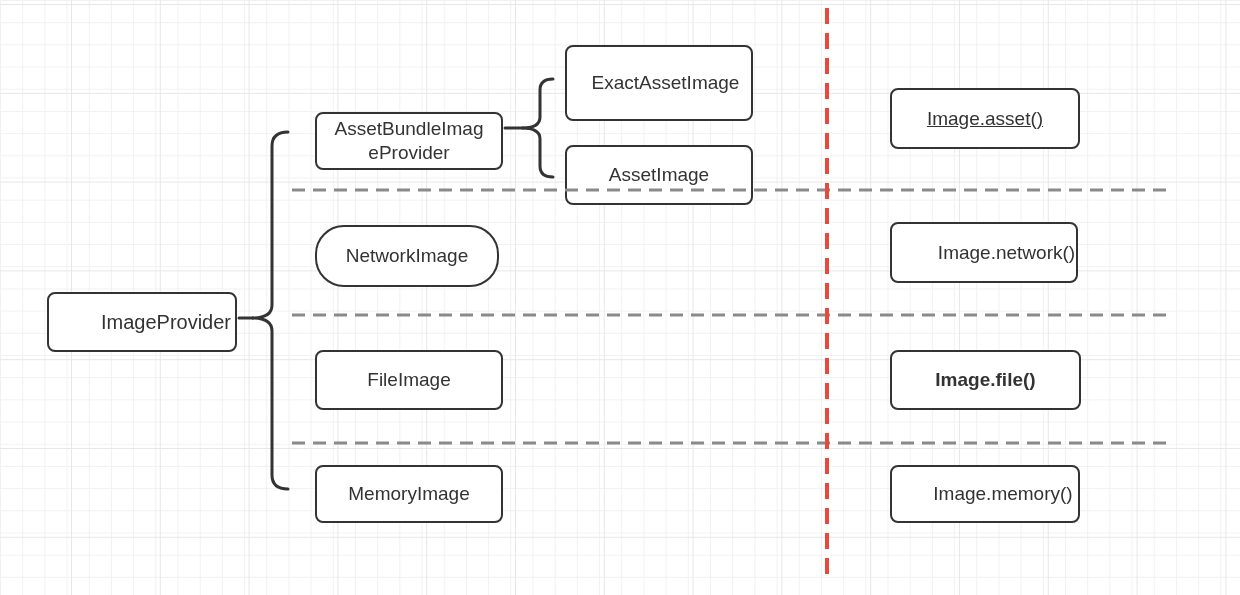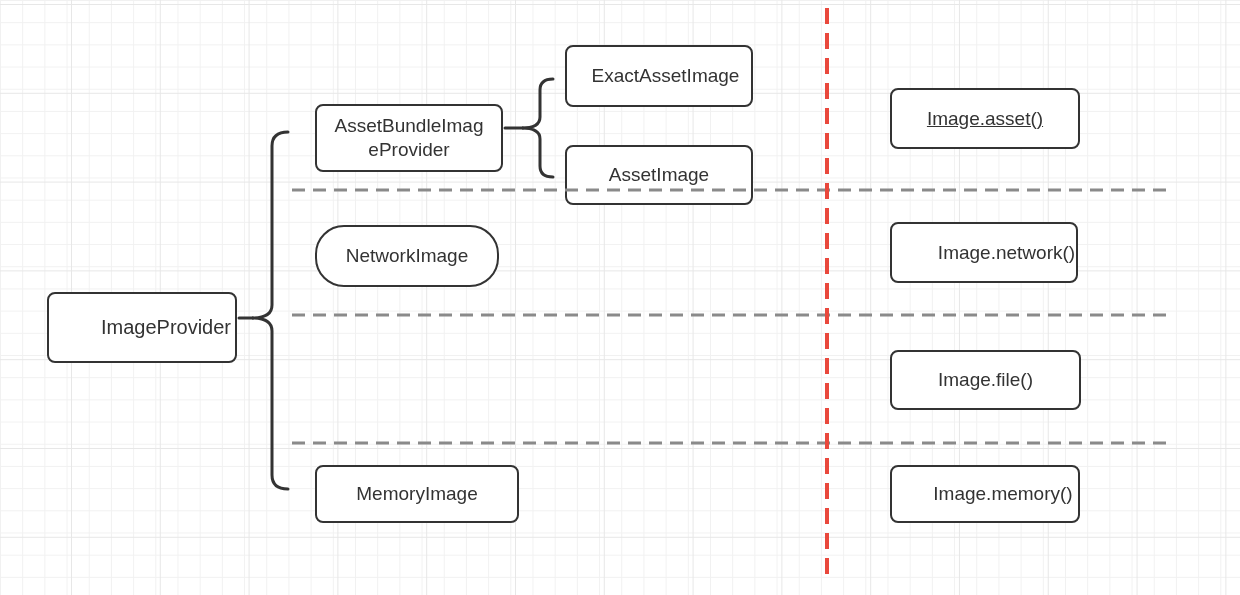--- a/index.html
+++ b/index.html
@@ -44,30 +44,30 @@
     color: #333333;
     font-size: 19px;
     line-height: 1.25;
     z-index: 2;
   }
   .node .lbl { display: inline-block; }
   .node.wrap-narrow .lbl {
     max-width: 154px;
     word-break: break-all;
   }
-  #n-image-provider   { left: 47px;  top: 292px; width: 190px; height: 71px; font-size: 20px; padding-left: 48px; }
-  #n-asset-bundle     { left: 315px; top: 104px;  width: 188px; height: 68px; }
-  #n-exact-asset      { left: 565px; top: 45px;  width: 188px; height: 62px; padding-left: 13px; }
+  #n-image-provider   { left: 47px;  top: 292px; width: 190px; height: 60px; font-size: 20px; padding-left: 48px; }
+  #n-asset-bundle     { left: 315px; top: 112px;  width: 188px; height: 58px; }
+  #n-exact-asset      { left: 565px; top: 45px;  width: 188px; height: 76px; padding-left: 13px; }
   #n-asset-image      { left: 565px; top: 145px; width: 188px; height: 60px; text-align: center; }
   #n-network-image    { left: 315px; top: 225px; width: 184px; height: 62px; border-radius: 29px; }
   #n-file-image       { left: 315px; top: 350px; width: 188px; height: 60px; }
-  #n-memory-image     { left: 315px; top: 465px; width: 204px; height: 58px; }
+  #n-memory-image     { left: 315px; top: 465px; width: 188px; height: 58px; }
   #n-image-asset      { left: 890px; top: 88px;  width: 190px; height: 61px; text-decoration: underline; }
   #n-image-network    { left: 890px; top: 222px; width: 188px; height: 61px; padding-left: 45px; }
-  #n-image-file       { left: 890px; top: 350px; width: 191px; height: 60px; }
+  #n-image-file       { left: 890px; top: 350px; width: 191px; height: 60px; font-weight: bold; }
   #n-image-memory     { left: 890px; top: 465px; width: 190px; height: 58px; padding-left: 36px; }
 
   .overlay-svg {
     position: absolute;
     left: 0; top: 0;
     width: 1240px;
     height: 595px;
     z-index: 3;
     pointer-events: none;
   }
@@ -84,20 +84,23 @@
     <span class="lbl">AssetBundleImageProvider</span>
   </div>
   <div class="node" id="n-exact-asset">
     <span class="lbl">ExactAssetImage</span>
   </div>
   <div class="node" id="n-asset-image">
     <span class="lbl">AssetImage</span>
   </div>
   <div class="node" id="n-network-image">
     <span class="lbl">NetworkImage</span>
+  </div>
+  <div class="node" id="n-file-image">
+    <span class="lbl">FileImage</span>
   </div>
   <div class="node" id="n-memory-image">
     <span class="lbl">MemoryImage</span>
   </div>
 
   <div class="node" id="n-image-asset">
     <span class="lbl">Image.asset()</span>
   </div>
   <div class="node" id="n-image-network">
     <span class="lbl">Image.network()</span>

